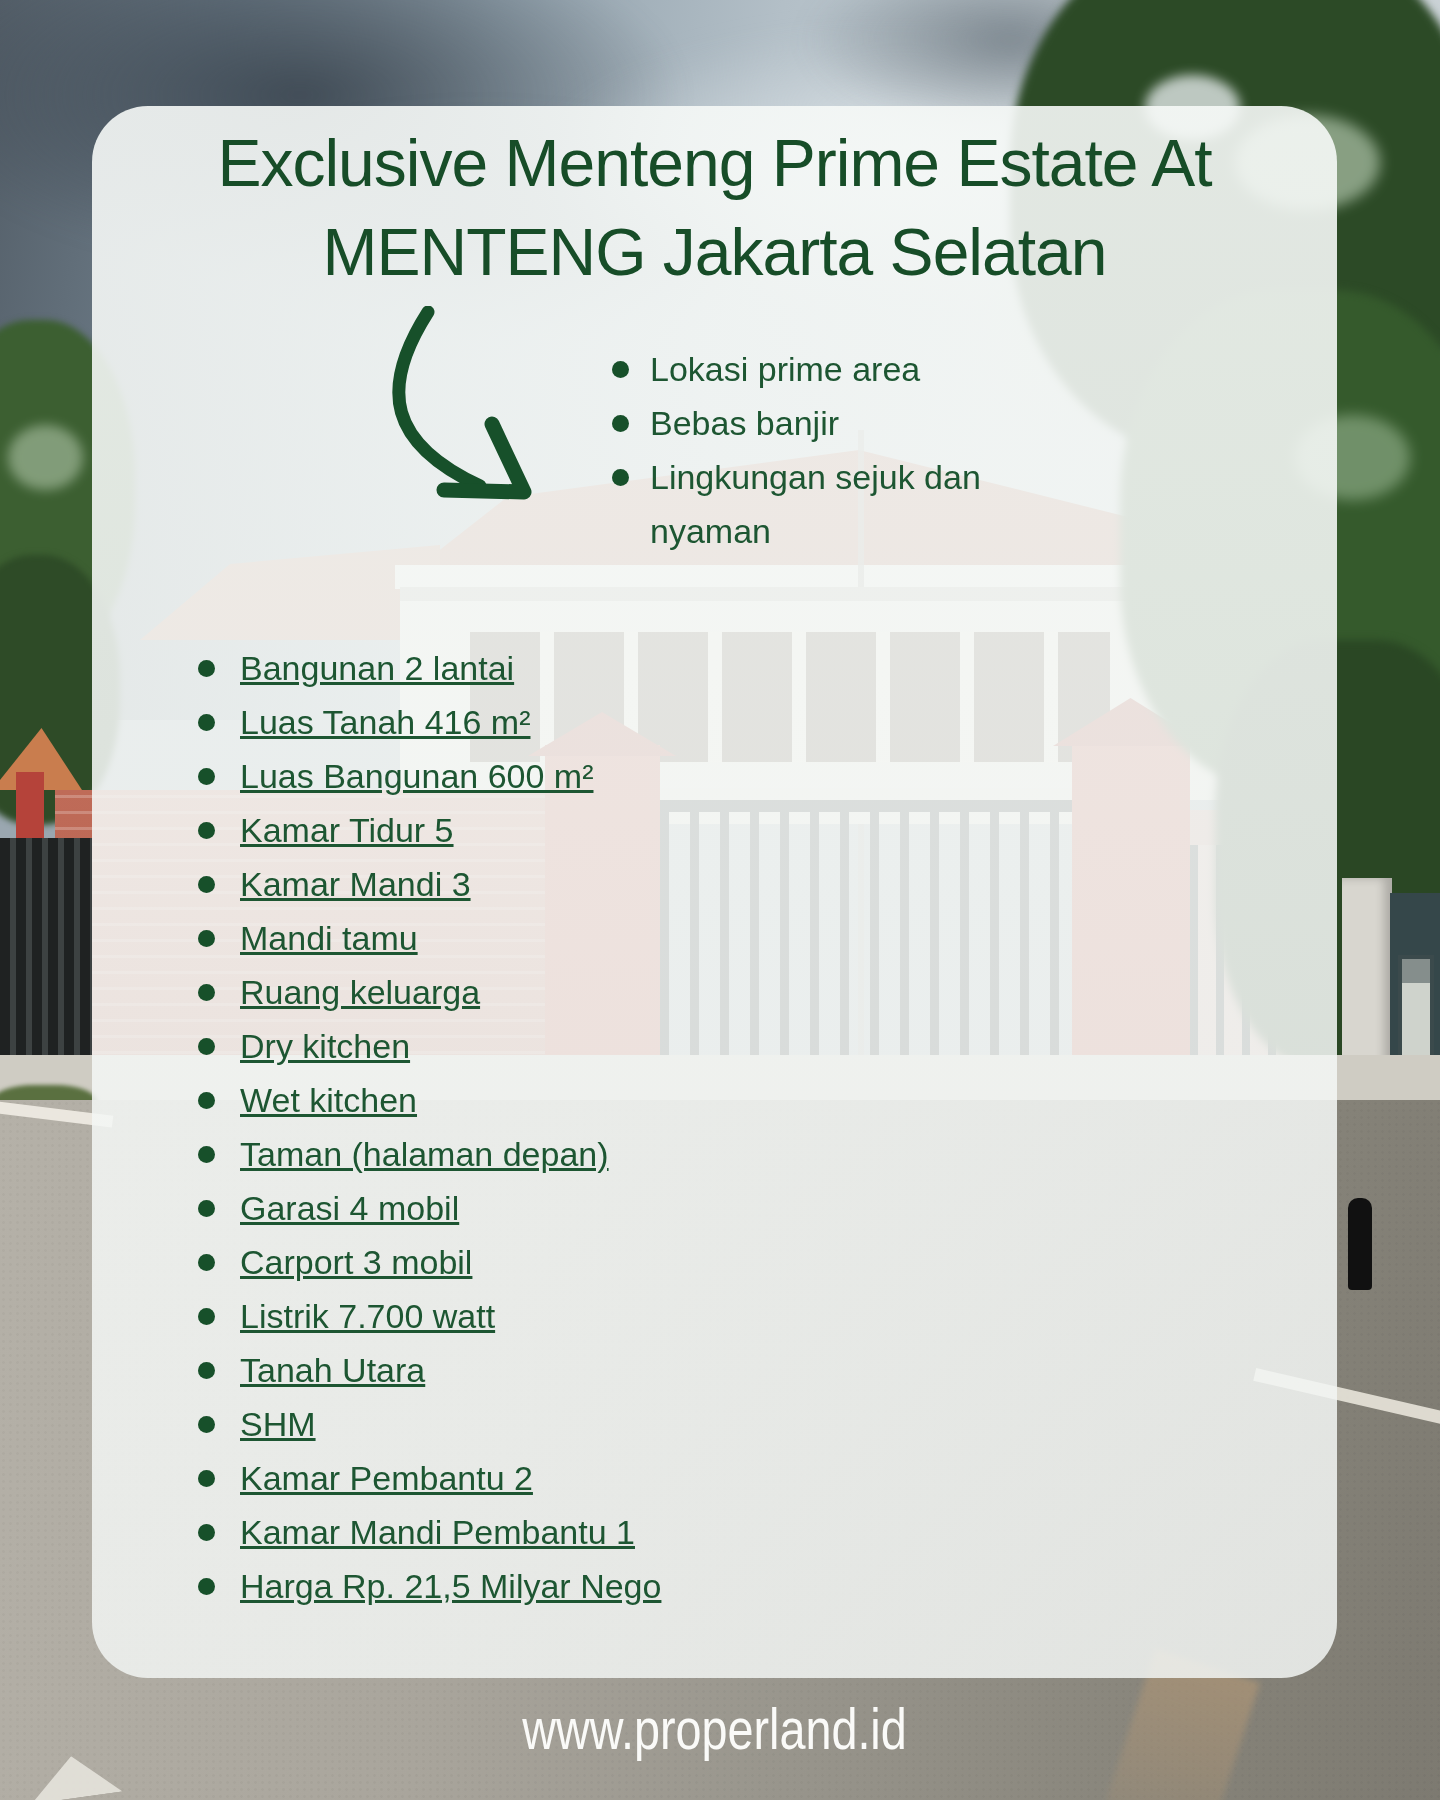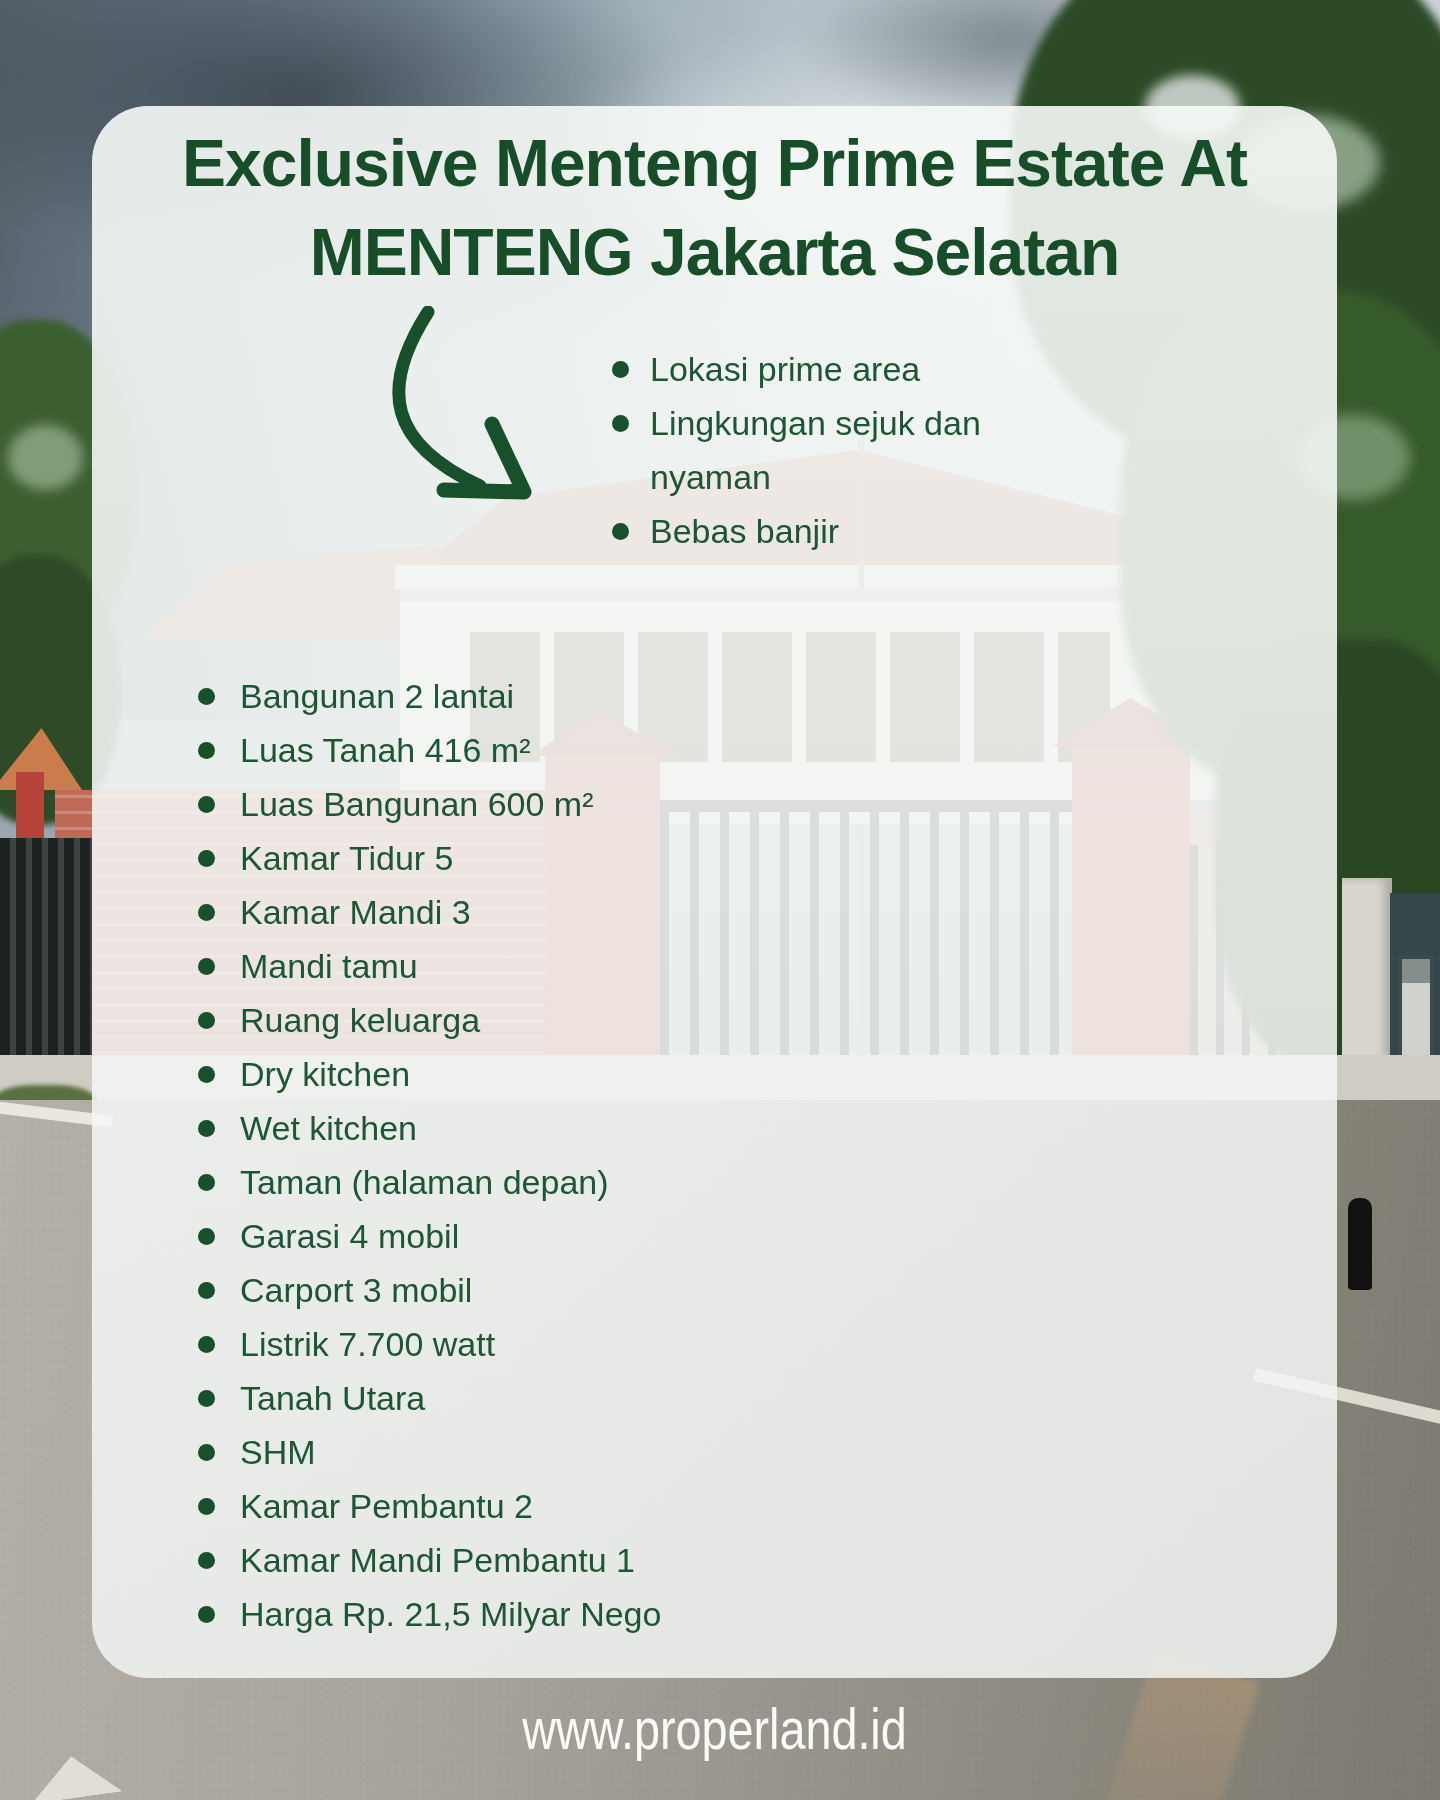--- a/index.html
+++ b/index.html
@@ -94,26 +94,26 @@
     background:linear-gradient(rgba(176,150,118,.68),rgba(176,150,118,.22));}
   .chevron{left:28px;top:1756px;width:92px;height:42px;background:#e9e6df;opacity:.85;
     clip-path:polygon(0 100%,50% 0,100% 100%);transform:rotate(-8deg);}
 
   
   .panel{left:92px;top:106px;width:1245px;height:1572px;border-radius:56px;
     background:linear-gradient(rgba(246,249,247,.90),rgba(242,245,243,.85));}
 
   
   .title{left:92px;top:119px;width:1245px;text-align:center;
-    font-family:"Liberation Sans",sans-serif;font-weight:700;font-size:66px;line-height:89px;
+    font-family:"Liberation Sans",sans-serif;font-weight:400;font-size:66px;line-height:89px;
     letter-spacing:-1px;color:var(--title-green);}
   .hl-list,.ft-list{list-style:none;margin:0;padding:0;color:var(--body-green);
     font-size:34px;}
   .hl-list{left:612px;top:342px;width:430px;line-height:54px;}
-  .ft-list{left:196px;top:669px;width:1000px;line-height:54px;}
+  .ft-list{left:196px;top:641px;width:1000px;line-height:54px;text-decoration:underline;}
   .hl-list li,.ft-list li{position:relative;}
   .hl-list li{padding-left:38px;}
   .ft-list li{padding-left:44px;height:54px;}
   .hl-list li::before,.ft-list li::before{content:"";position:absolute;width:17px;height:17px;
     border-radius:50%;background:var(--arrow-green);top:19px;}
   .hl-list li::before{left:0;}
   .ft-list li::before{left:2px;}
   .website{left:92px;top:1698px;width:1245px;text-align:center;color:var(--website-text);
     font-size:57px;line-height:62px;transform:scaleX(.82);transform-origin:center;}
   .arrow-svg{left:352px;top:306px;}
@@ -189,22 +189,22 @@
     <div>MENTENG Jakarta Selatan</div>
   </div>
 
   <svg class="abs arrow-svg" width="210" height="210" viewBox="0 0 210 210">
     <path d="M 76 6 C 26 84, 38 138, 128 180" fill="none" stroke="var(--arrow-green)" stroke-width="13" stroke-linecap="round"></path>
     <path d="M 140 118 L 172 186 L 92 184" fill="none" stroke="var(--arrow-green)" stroke-width="15" stroke-linecap="round" stroke-linejoin="round"></path>
   </svg>
 
   <ul class="abs hl-list">
       <li>Lokasi prime area</li>
+      <li>Bebas banjir</li>
       <li>Lingkungan sejuk dan nyaman</li>
-      <li>Bebas banjir</li>
     </ul>
 
   <ul class="abs ft-list">
       <li>Bangunan 2 lantai</li>
       <li>Luas Tanah 416 m²</li>
       <li>Luas Bangunan 600 m²</li>
       <li>Kamar Tidur 5</li>
       <li>Kamar Mandi 3</li>
       <li>Mandi tamu</li>
       <li>Ruang keluarga</li>

